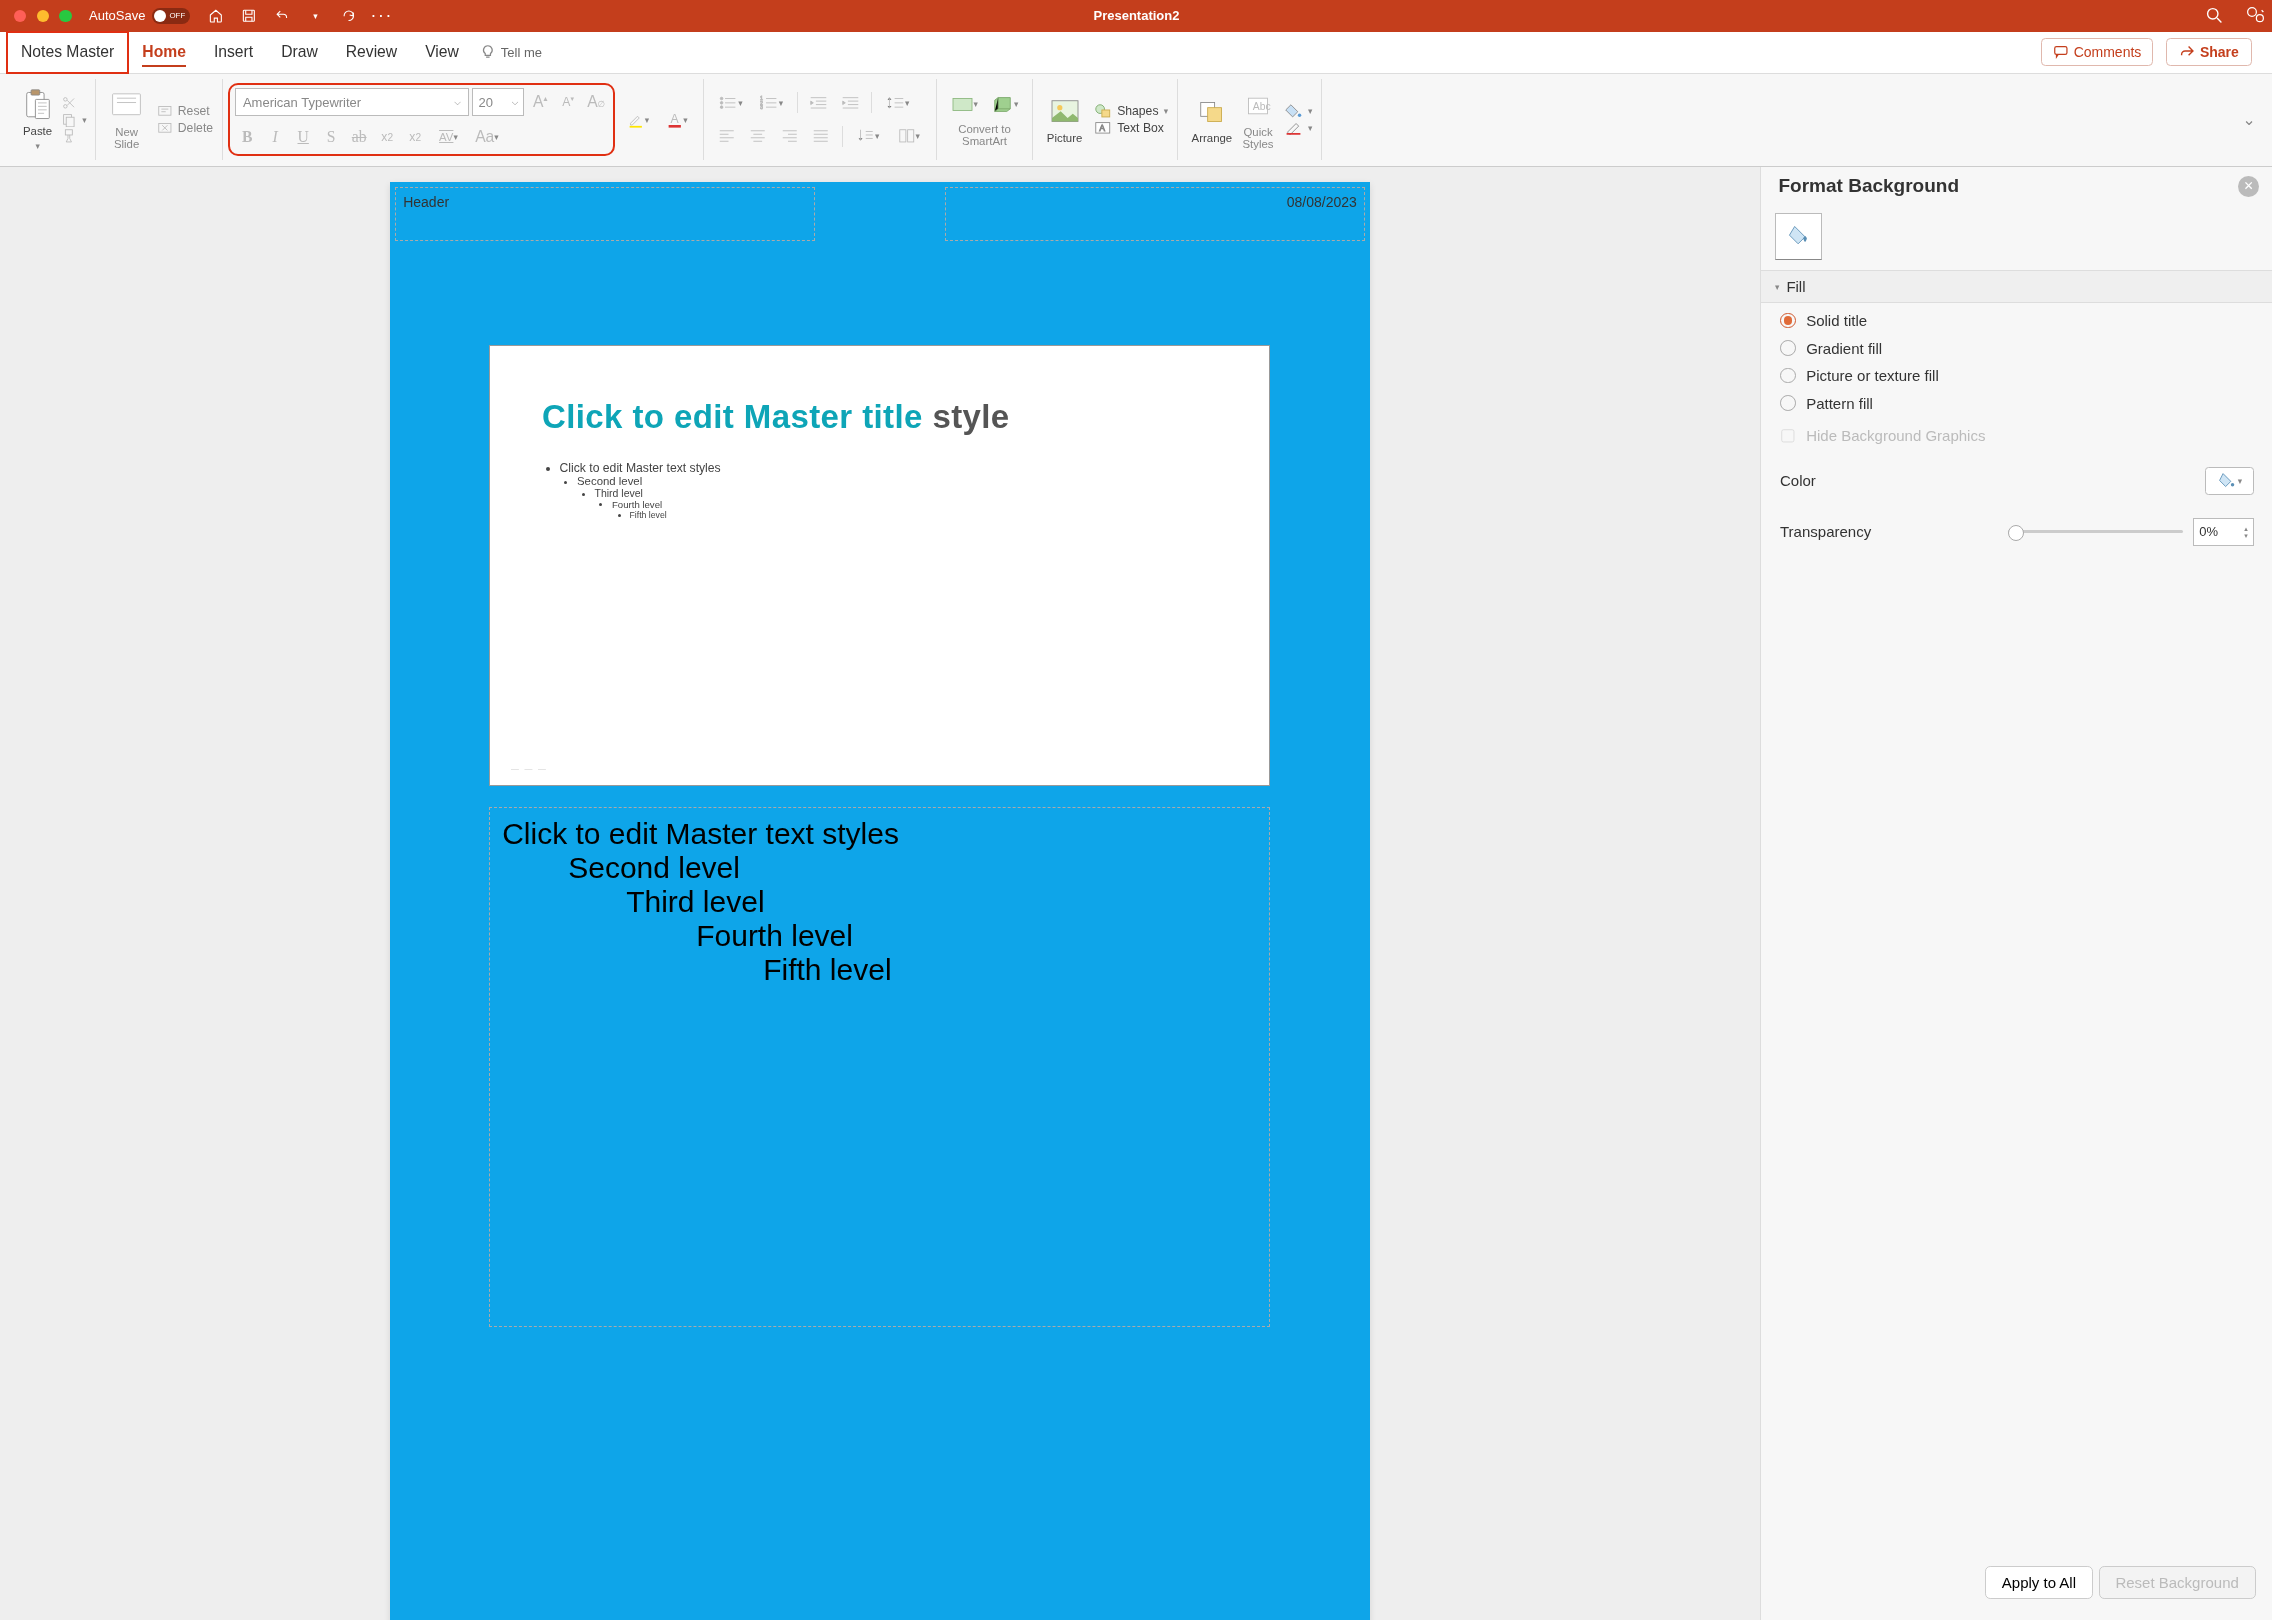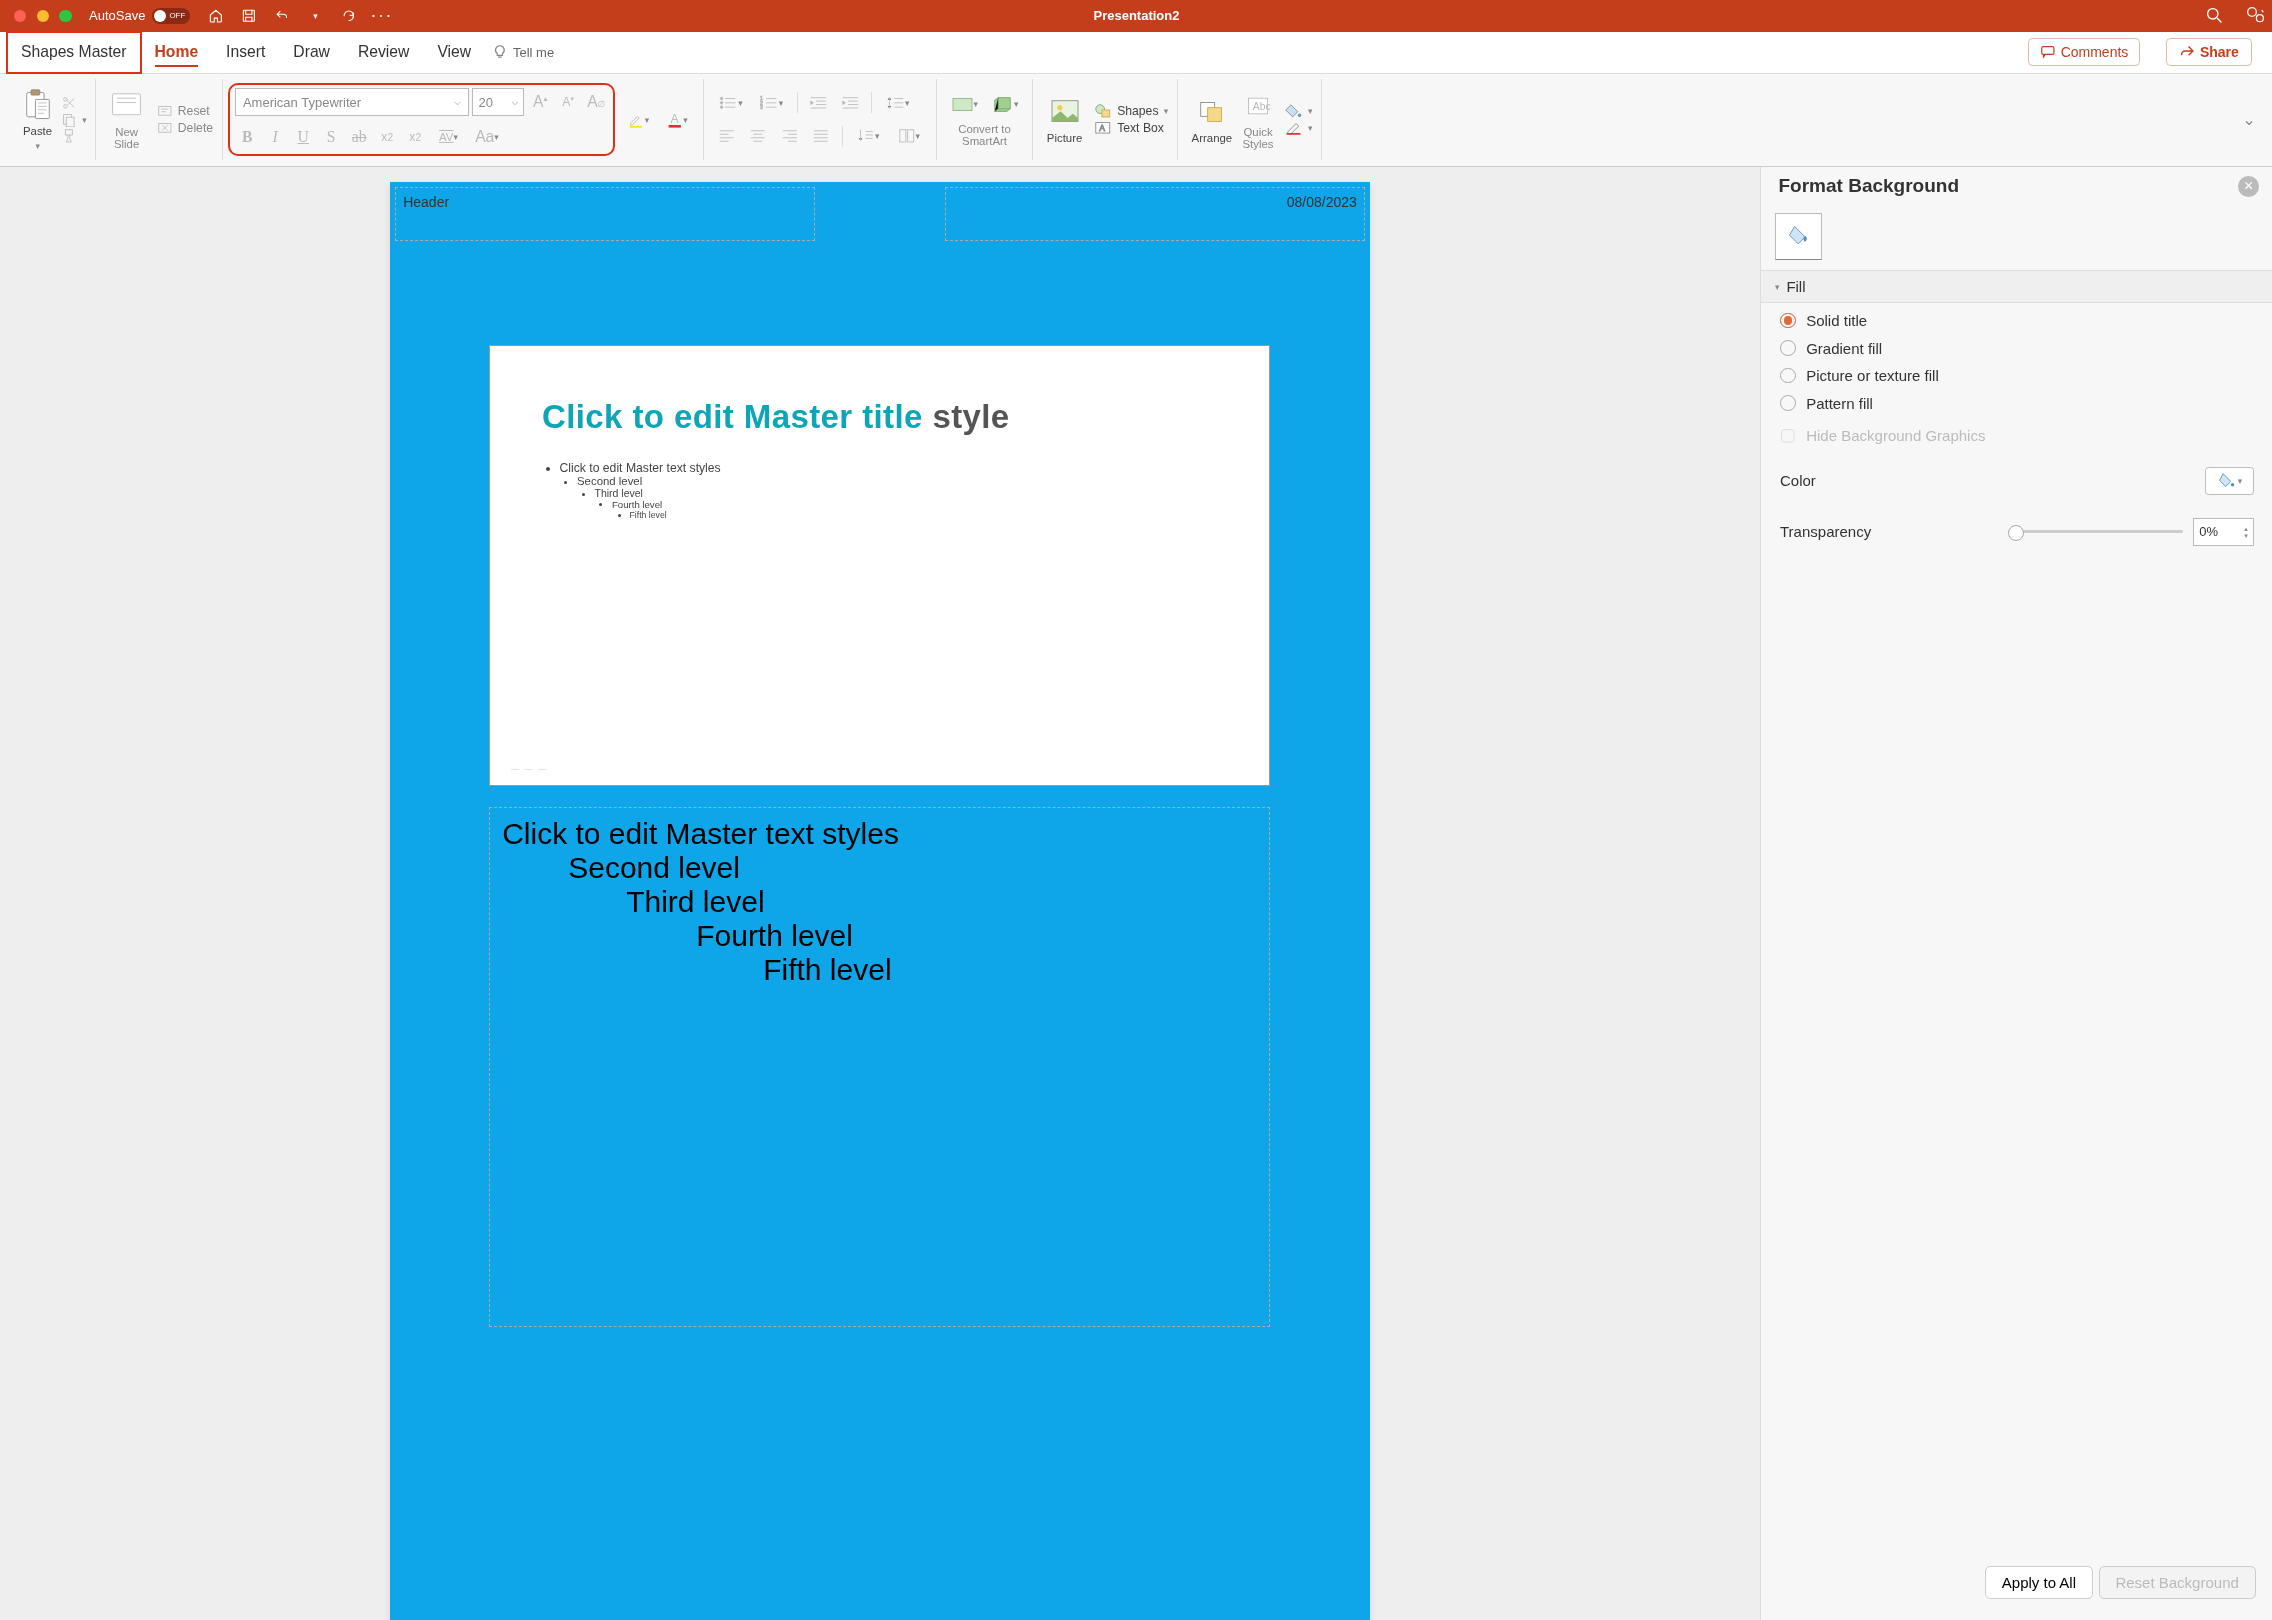--- a/index.html
+++ b/index.html
@@ -20,21 +20,21 @@
 .titlebar-title { position: absolute; left: 50%; transform: translateX(-50%); font-weight: 600; font-size: 13px; }
 .titlebar-right { margin-left: auto; display: flex; gap: 21px; align-items: center; }
 
 
 .tabs { background: #fff; border-bottom: 0.9px solid #ddd; display: flex; align-items: center; height: 42px; padding: 0 7px; }
 .tab { padding: 0 14px; height: 100%; display: flex; align-items: center; font-size: 15.7px; color: #333; cursor: pointer; position: relative; }
 .tab.highlighted { outline: 2.6px solid #e02f12; outline-offset: -1.7px; }
 .tab.active { font-weight: 700; color: #c43e1c; }
 .tab.active::after { content: ''; position: absolute; bottom: 5.2px; left: 14px; right: 14px; height: 2.6px; background: #c43e1c; }
 .tellme { display: flex; align-items: center; gap: 5.2px; color: #666; font-size: 13px; margin-left: 7px; }
-.tabs-right { margin-left: auto; display: flex; gap: 26px; align-items: center; padding-right: 14px; }
+.tabs-right { margin-left: auto; display: flex; gap: 13px; align-items: center; padding-right: 14px; }
 .btn-comments { border: 0.9px solid #e0b8ad; background: #fff; color: #c43e1c; border-radius: 4.4px; padding: 5.2px 10.5px; font-size: 14px; display: flex; align-items: center; gap: 5.2px; }
 .btn-share { border: 0.9px solid #e0b8ad; background: #fff; color: #c43e1c; border-radius: 4.4px; padding: 5.2px 12.2px; font-size: 14px; font-weight: 600; display: flex; align-items: center; gap: 5.2px; }
 
 
 .ribbon { background: #f7f7f7; border-bottom: 0.9px solid #ccc; height: 93px; display: flex; padding: 5.2px 8.7px; gap: 0; }
 .rgroup { display: flex; align-items: center; border-right: 0.9px solid #ddd; padding: 0 8.7px; }
 .rgroup.noborder { border-right: none; }
 .vbtn { display: flex; flex-direction: column; align-items: center; justify-content: center; gap: 3.5px; padding: 1.7px 5.2px; color: #888; font-size: 11.4px; }
 .vbtn .icon { height: 33px; display: flex; align-items: center; justify-content: center; }
 .mini-btns { display: flex; flex-direction: column; gap: 1px; margin-left: 3.5px; }
@@ -167,21 +167,21 @@
           <circle cx="8" cy="8" r="5"></circle>
           <circle cx="17" cy="15" r="4"></circle>
           <path d="M19 6l2 2"></path>
         </svg>
       </span>
   </div>
 </div>
 
 <div class="tabs">
   <div class="tab highlighted">
-      <span>Shapes Master</span>
+      <span>Notes Master</span>
     </div>
   <div class="tab active">
       <span>Home</span>
     </div>
   <div class="tab">
       <span>Insert</span>
     </div>
   <div class="tab">
       <span>Draw</span>
     </div>

